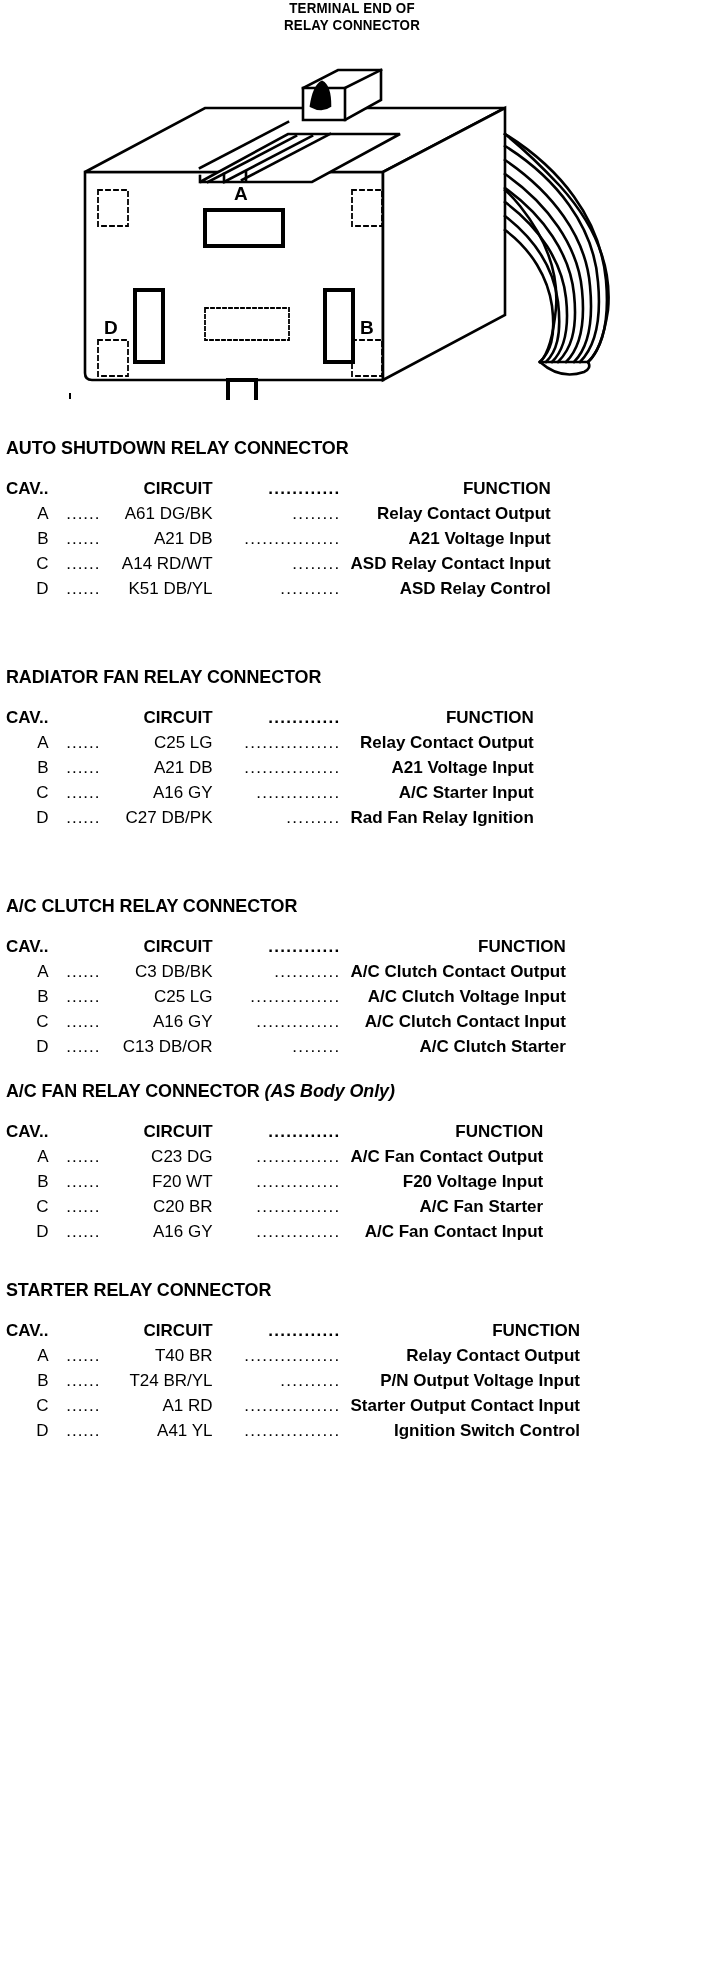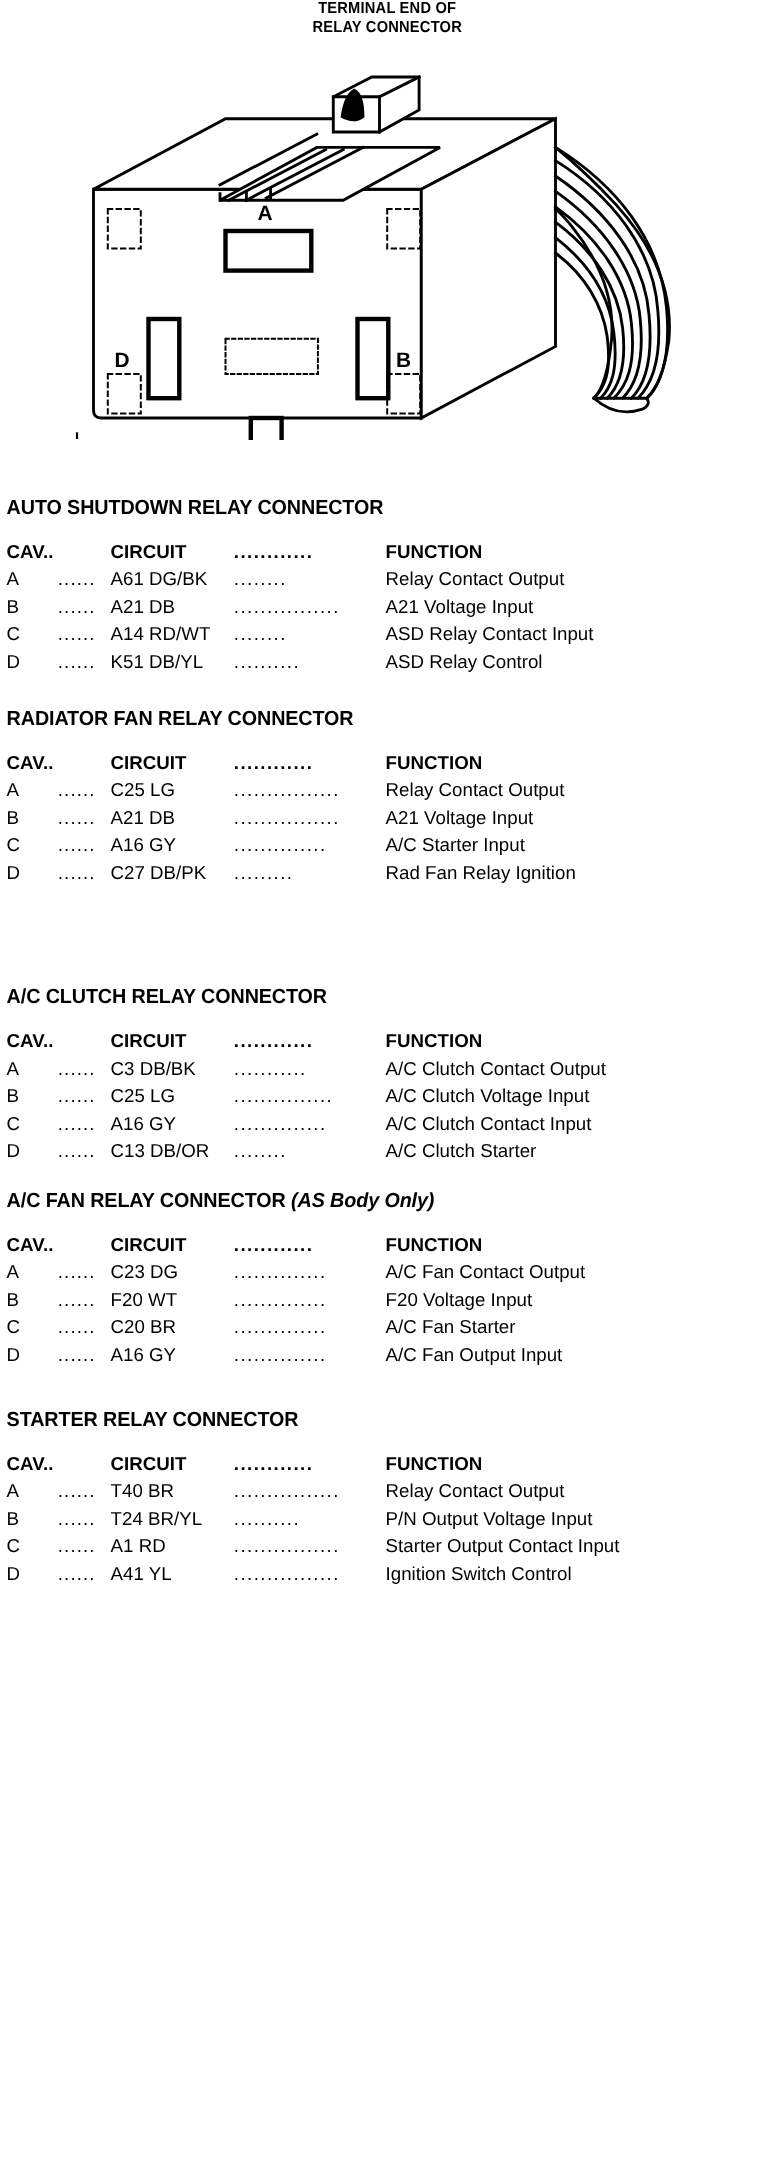--- a/index.html
+++ b/index.html
@@ -58,35 +58,36 @@
     transform: scaleX(0.97);
     transform-origin: left center;
   }
   .section-title .note {
     font-style: italic;
     font-weight: bold;
   }
   .pin-table {
     margin-top: 17px;
     border-collapse: collapse;
+    text-align: right;
   }
   .pin-table td {
     font-size: 17px;
     line-height: 25px;
     padding: 0;
     vertical-align: baseline;
     white-space: nowrap;
   }
   .pin-table tr.head td {
     font-weight: bold;
   }
   .col-cav   { width: 30px; }
   .col-dots1 { width: 48px; padding-left: 4px !important; letter-spacing: 1px; }
   .col-circ  { width: 0; padding-right: 0 !important; }
-  .col-fn    { padding-left: 10px !important; }
+  .col-fn    { padding-left: 10px !important; font-weight: bold; }
 
   .cellwrap {
     display: inline-block;
     min-width: 112px;
   }
   .dotfill {
     display: inline-block;
     width: 128px;
     overflow: hidden;
     letter-spacing: 1.3px;
@@ -160,21 +161,21 @@
 
   <g font-family="Liberation Sans, sans-serif" font-size="19" font-weight="bold" fill="#000000">
     <text x="234" y="150">A</text>
     <text x="360" y="284">B</text>
     <text x="233" y="378">C</text>
     <text x="104" y="284">D</text>
   </g>
 </svg>
 </div>
 
-<div class="section" id="section-0" style="top:450px;">
+<div class="section" id="section-0" style="top:437px;">
   <div class="section-title">
     <span>AUTO SHUTDOWN RELAY CONNECTOR</span>
   </div>
   <table class="pin-table">
     <tbody>
       <tr class="head">
         <td class="col-cav">CAV..</td>
         <td class="col-dots1"></td>
         <td class="col-circ"><span class="cellwrap">CIRCUIT</span><span class="dotfill">............</span></td>
         <td class="col-fn">FUNCTION</td>
@@ -200,21 +201,21 @@
       <tr>
         <td class="col-cav">D</td>
         <td class="col-dots1">......</td>
         <td class="col-circ"><span class="cellwrap">K51 DB/YL</span><span class="dotfill">..........</span></td>
         <td class="col-fn">ASD Relay Control</td>
       </tr>
     </tbody>
   </table>
 </div>
 
-<div class="section" id="section-1" style="top:642px;">
+<div class="section" id="section-1" style="top:666px;">
   <div class="section-title">
     <span>RADIATOR FAN RELAY CONNECTOR</span>
   </div>
   <table class="pin-table">
     <tbody>
       <tr class="head">
         <td class="col-cav">CAV..</td>
         <td class="col-dots1"></td>
         <td class="col-circ"><span class="cellwrap">CIRCUIT</span><span class="dotfill">............</span></td>
         <td class="col-fn">FUNCTION</td>
@@ -314,21 +315,21 @@
       <tr>
         <td class="col-cav">C</td>
         <td class="col-dots1">......</td>
         <td class="col-circ"><span class="cellwrap">C20 BR</span><span class="dotfill">..............</span></td>
         <td class="col-fn">A/C Fan Starter</td>
       </tr>
       <tr>
         <td class="col-cav">D</td>
         <td class="col-dots1">......</td>
         <td class="col-circ"><span class="cellwrap">A16 GY</span><span class="dotfill">..............</span></td>
-        <td class="col-fn">A/C Fan Output Input</td>
+        <td class="col-fn">A/C Fan Contact Input</td>
       </tr>
     </tbody>
   </table>
 </div>
 
 <div class="section" id="section-4" style="top:1279px;">
   <div class="section-title">
     <span>STARTER RELAY CONNECTOR</span>
   </div>
   <table class="pin-table">

